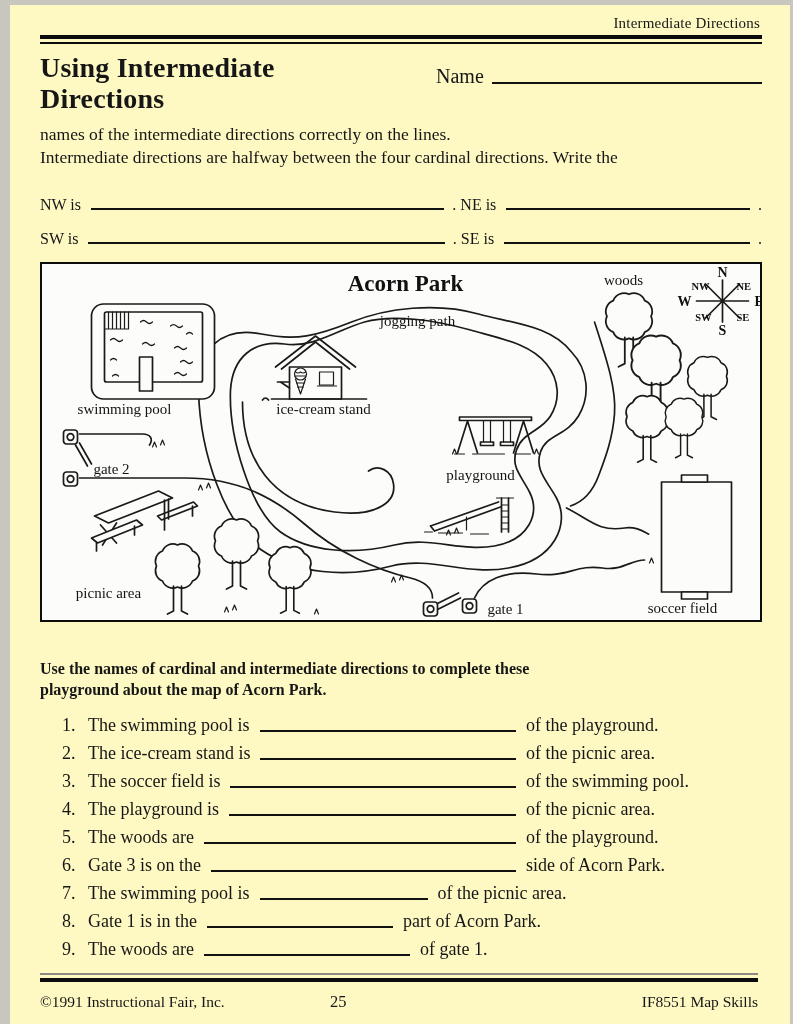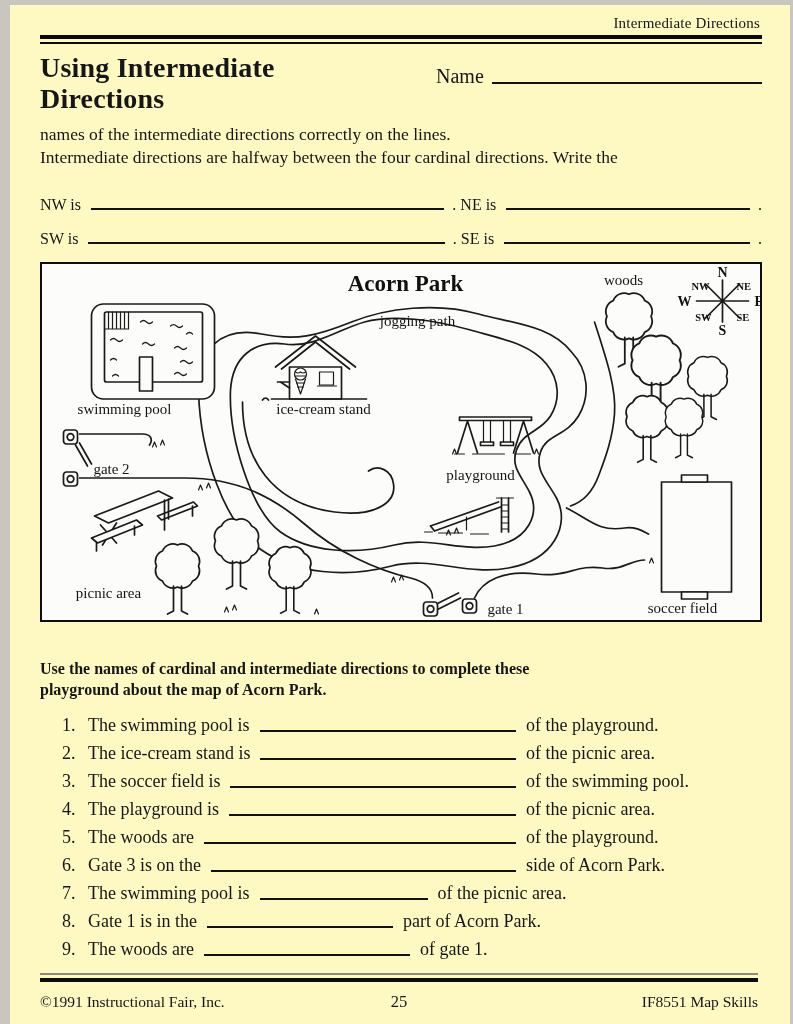--- a/index.html
+++ b/index.html
@@ -41,21 +41,21 @@
   .item.long .post{width:236px;white-space:nowrap;}
   .item.short .post{white-space:nowrap;}
   .item.w7 .blank{width:168px;}
   .item.w8 .blank{width:186px;}
   .item.w9 .blank{width:206px;}
   .footer{position:absolute;left:30px;right:32px;bottom:12px;}
   .footer-rule-thin{border-top:2px solid #8d8a84;}
   .footer-rule-thick{height:4px;background:#0c0c0c;margin-top:3px;}
   .footer-row{display:flex;margin-top:10px;font-size:15.5px;align-items:baseline;}
   .footer-left{width:290px;}
-  .footer-center{flex:1;text-align:center;font-size:16.5px;}
+  .footer-center{flex:1;font-size:16.5px;}
   .footer-right{width:290px;text-align:right;}
   .mapline{fill:none;stroke:#1a1a1a;stroke-width:1.7;stroke-linecap:round;stroke-linejoin:round;}
   .mapfill{fill:#fcfcfa;stroke:#1a1a1a;stroke-width:1.7;stroke-linejoin:round;}
   .thin{stroke-width:1.2;}
   .maplabel{font-family:"Liberation Serif",serif;font-size:15px;fill:#141414;}
   .maptitle{font-family:"Liberation Serif",serif;font-size:23px;font-weight:bold;fill:#111;}
   .compass-big{font-family:"Liberation Serif",serif;font-size:14px;font-weight:bold;fill:#111;}
   .compass-small{font-family:"Liberation Serif",serif;font-size:10.5px;font-weight:bold;fill:#111;}
 </style>
 </head>

